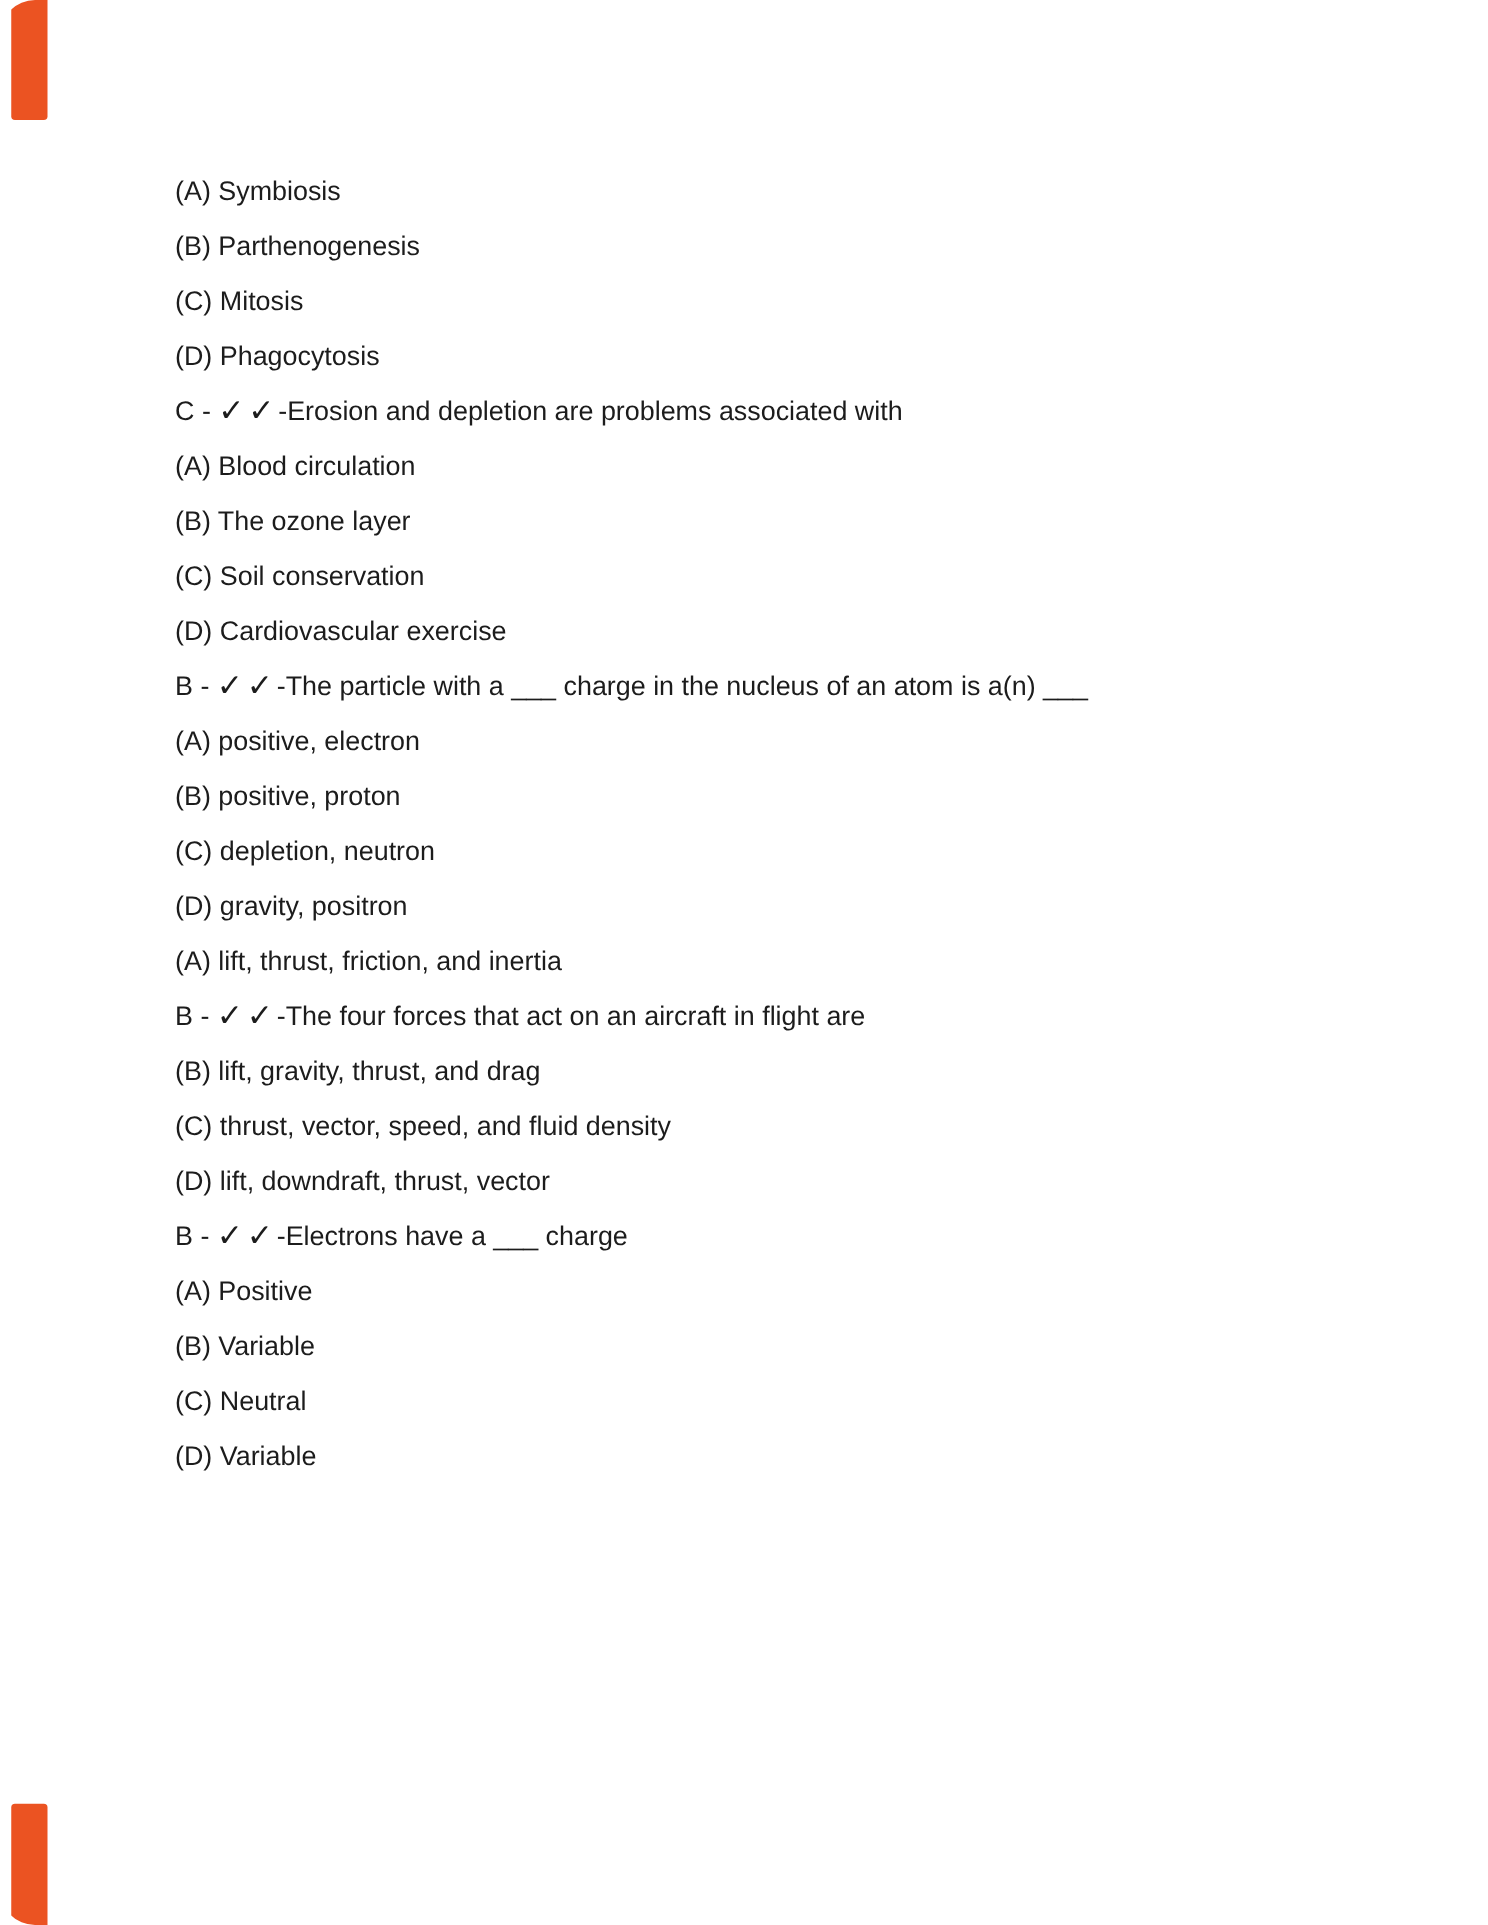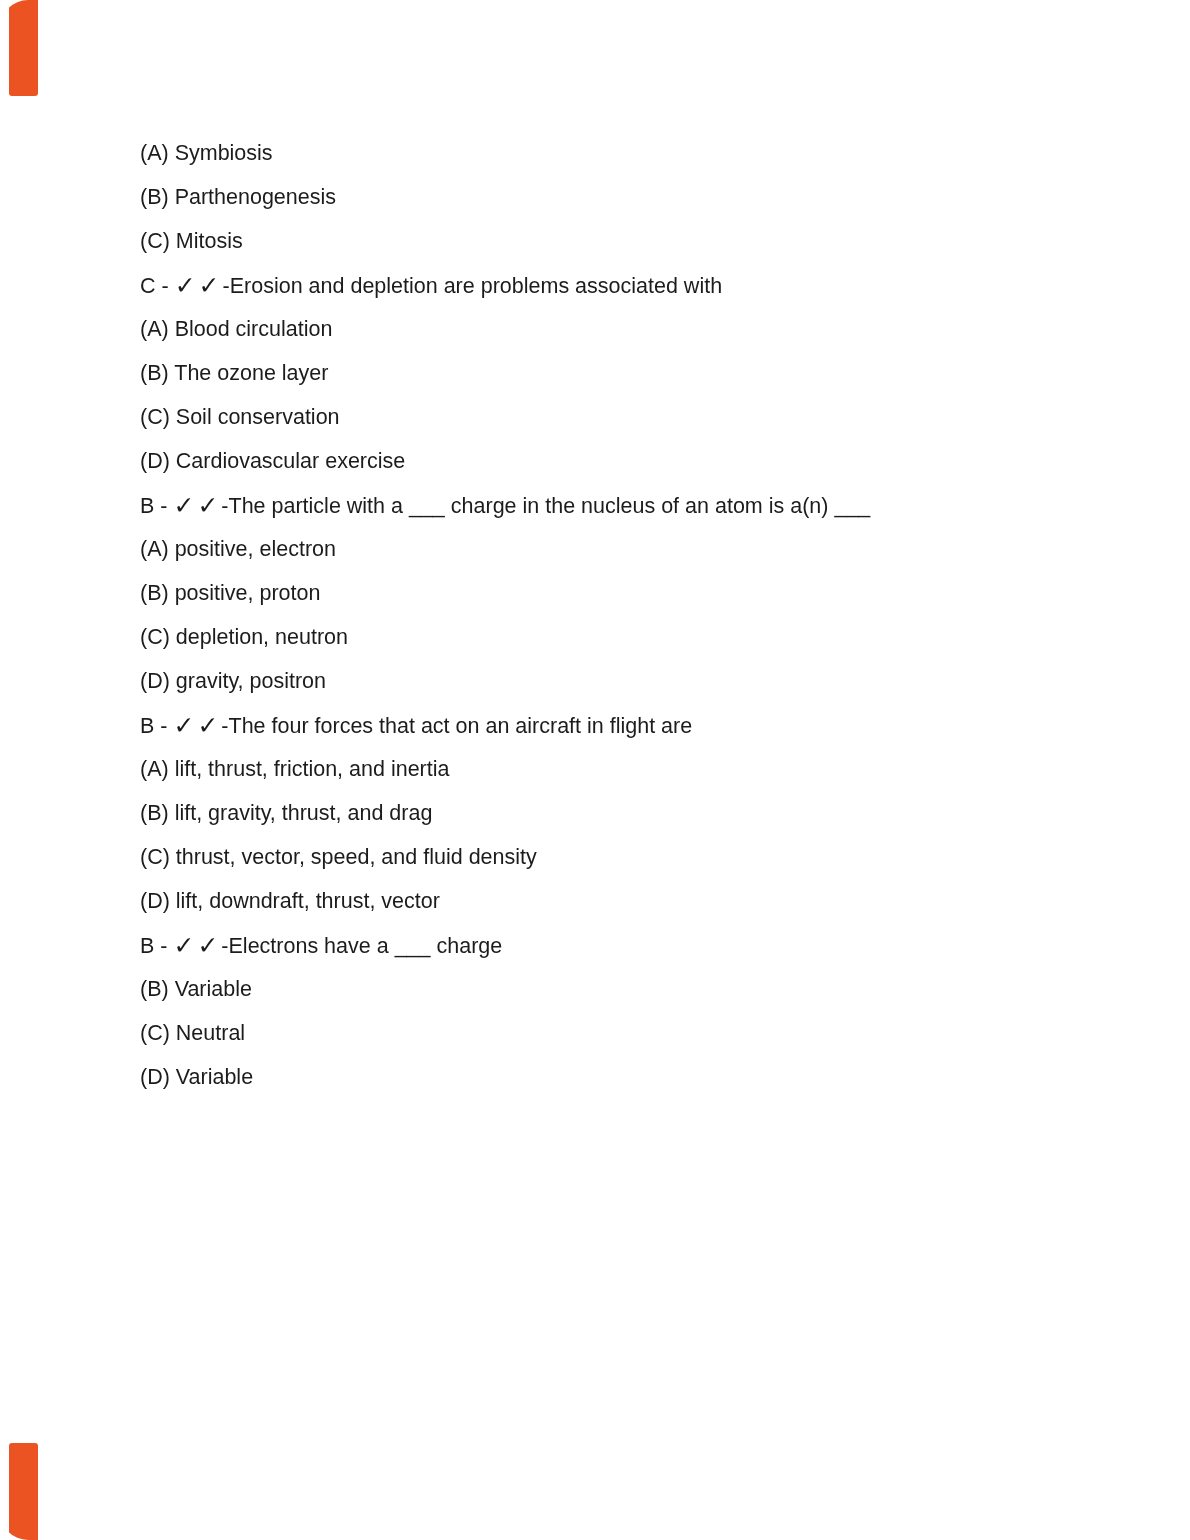--- a/index.html
+++ b/index.html
@@ -51,43 +51,45 @@
 </head>
 <body>
 
 <div class="page" style="background: rgb(255, 255, 255);">
   <div class="accent-bar top" style="background: rgb(235, 83, 34);"></div>
   <div class="content" style="color: rgb(28, 28, 28);">
       <section class="qa-block">
         <p class="line opt-line">(A) Symbiosis</p>
         <p class="line opt-line">(B) Parthenogenesis</p>
         <p class="line opt-line">(C) Mitosis</p>
+        <p class="line opt-line">(D) Phagocytosis</p>
       </section>
       <section class="qa-block">
         <p class="line q-line"><span class="answer-prefix">C - </span><span class="marks">✓✓</span><span class="question-text">-Erosion and depletion are problems associated with</span></p>
         <p class="line opt-line">(A) Blood circulation</p>
         <p class="line opt-line">(B) The ozone layer</p>
         <p class="line opt-line">(C) Soil conservation</p>
         <p class="line opt-line">(D) Cardiovascular exercise</p>
       </section>
       <section class="qa-block">
         <p class="line q-line"><span class="answer-prefix">B - </span><span class="marks">✓✓</span><span class="question-text">-The particle with a ___ charge in the nucleus of an atom is a(n) ___</span></p>
         <p class="line opt-line">(A) positive, electron</p>
         <p class="line opt-line">(B) positive, proton</p>
         <p class="line opt-line">(C) depletion, neutron</p>
         <p class="line opt-line">(D) gravity, positron</p>
       </section>
       <section class="qa-block">
+        <p class="line opt-line">(A) lift, thrust, friction, and inertia</p>
         <p class="line q-line"><span class="answer-prefix">B - </span><span class="marks">✓✓</span><span class="question-text">-The four forces that act on an aircraft in flight are</span></p>
-        <p class="line opt-line">(A) lift, thrust, friction, and inertia</p>
         <p class="line opt-line">(B) lift, gravity, thrust, and drag</p>
         <p class="line opt-line">(C) thrust, vector, speed, and fluid density</p>
         <p class="line opt-line">(D) lift, downdraft, thrust, vector</p>
       </section>
       <section class="qa-block">
         <p class="line q-line"><span class="answer-prefix">B - </span><span class="marks">✓✓</span><span class="question-text">-Electrons have a ___ charge</span></p>
+        <p class="line opt-line">(A) Positive</p>
         <p class="line opt-line">(B) Variable</p>
         <p class="line opt-line">(C) Neutral</p>
         <p class="line opt-line">(D) Variable</p>
       </section>
     </div>
   <div class="accent-bar bottom" style="background: rgb(235, 83, 34);"></div>
 </div>
 
 </body></html>

